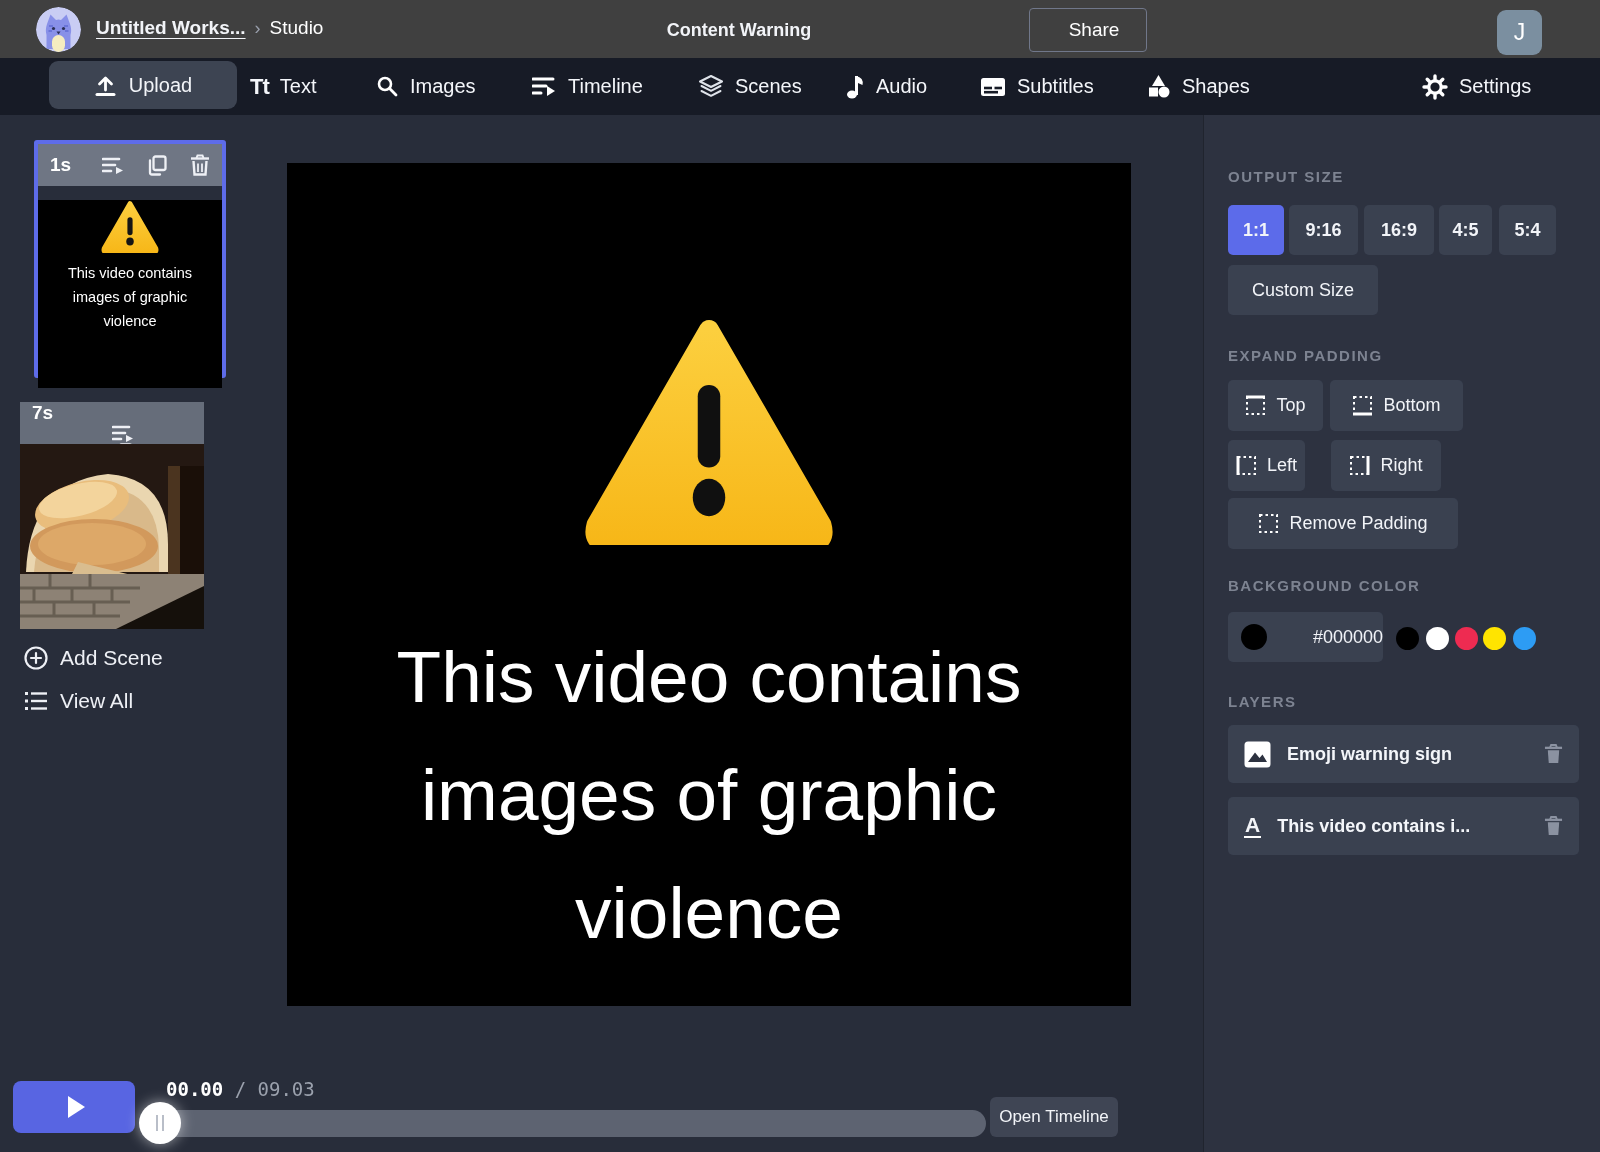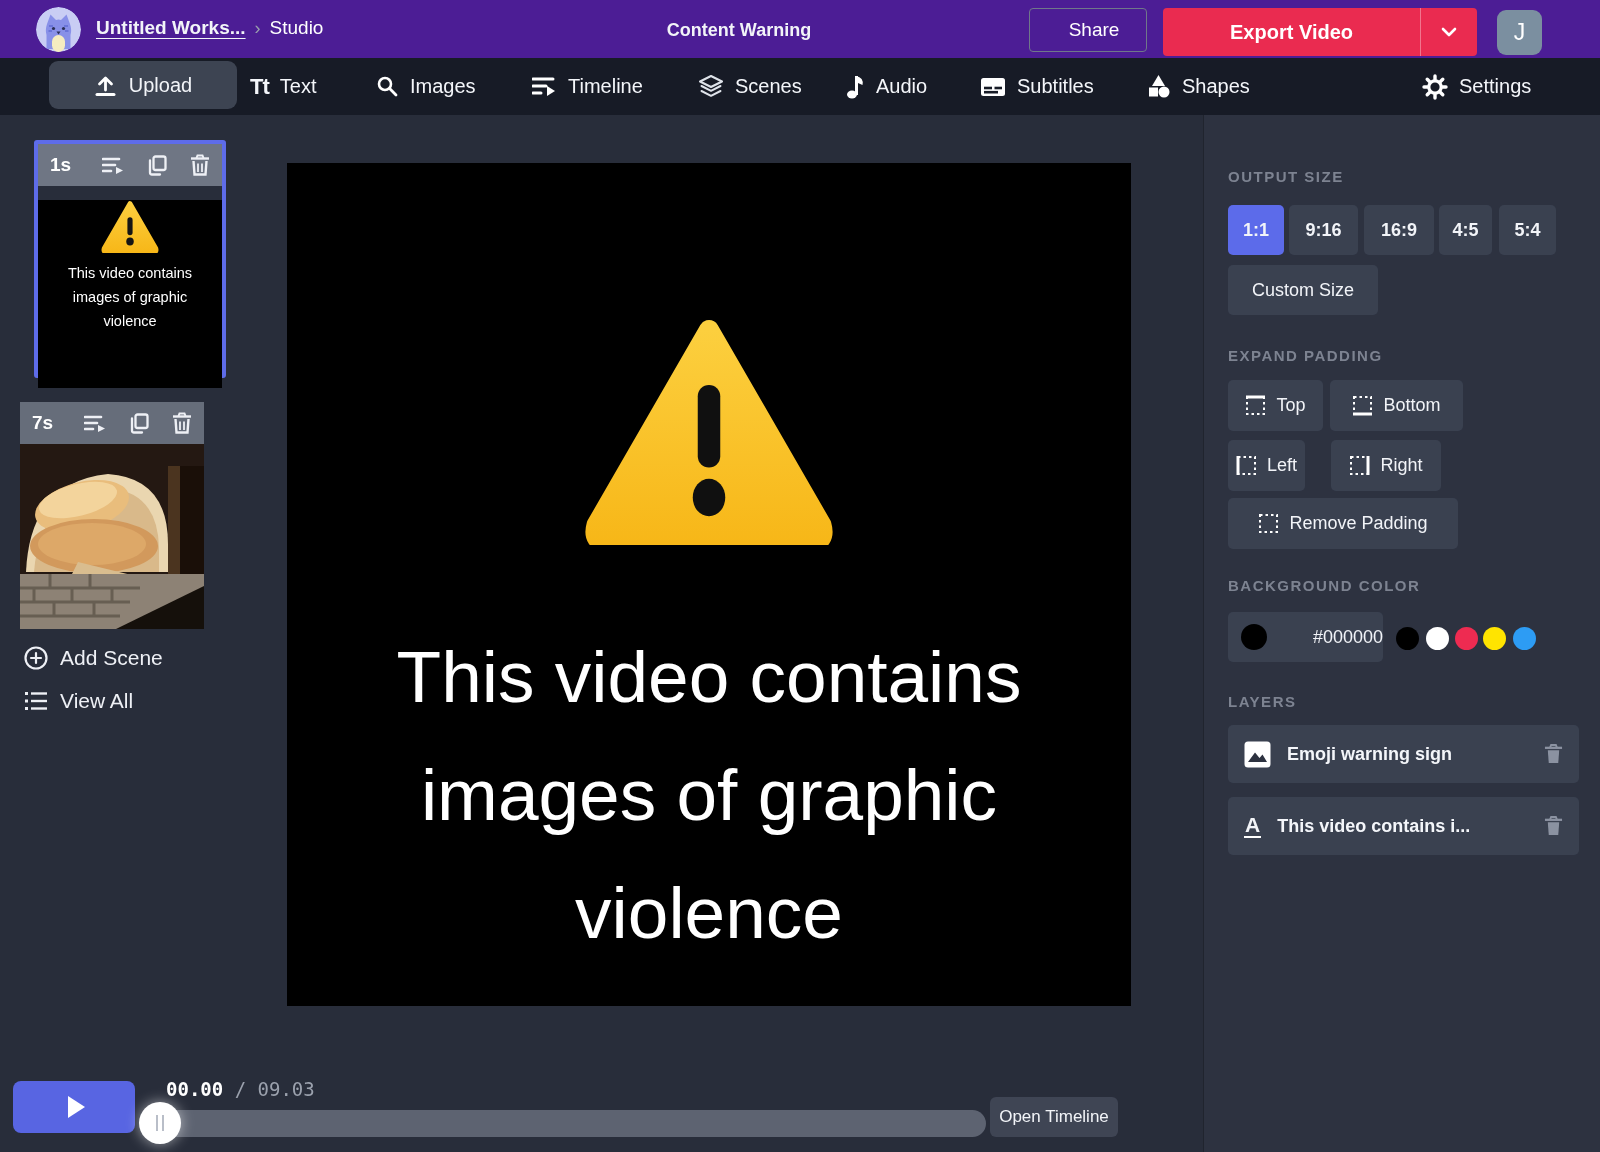--- a/index.html
+++ b/index.html
@@ -3,21 +3,21 @@
 <meta charset="utf-8">
 <style>
   * { margin:0; padding:0; box-sizing:border-box; }
   html,body { background:#171b26; }
   #app {
     position:relative; width:1600px; height:1152px; overflow:hidden;
     font-family:"Liberation Sans", sans-serif; color:#f2f4f8;
     background:#171b26;
   }
   
-  .header { position:absolute; left:0; top:0; width:1600px; height:58px; background:#4c1d95; }
+  .header { position:absolute; left:0; top:0; width:1600px; height:58px; background:#404040; }
   .logo { position:absolute; left:36px; top:7px; width:45px; height:45px; border-radius:50%; overflow:hidden; cursor:pointer; }
   .breadcrumb { position:absolute; left:96px; top:17px; font-size:19px; display:flex; align-items:center; gap:9px; }
   .bc-name { font-weight:bold; text-decoration:underline; text-underline-offset:4px; cursor:pointer; }
   .bc-sep { color:#9aa0ad; font-size:18px; }
   .bc-page { color:#ffffff; }
   .doc-title { position:absolute; left:739px; top:20px; transform:translateX(-50%); font-size:18px; font-weight:bold; }
   .share-btn { position:absolute; left:1029px; top:8px; width:118px; height:44px; border:1px solid #70778a;
     border-radius:4px; background:transparent; color:#fff; font-size:19px; display:flex; align-items:center; justify-content:center; cursor:pointer;padding-left:12px; }
   .export-btn { position:absolute; left:1163px; top:8px; width:314px; height:48px; background:#ea2b50;
     border-radius:4px; display:flex; align-items:center; cursor:pointer; }
@@ -96,29 +96,20 @@
         <rect x="16" y="28" width="13" height="17" rx="6.5" fill="#f5ecc0"></rect>
       </svg>
     </div>
     <div class="breadcrumb">
       <span class="bc-name">Untitled Works...</span>
       <span class="bc-sep">›</span>
       <span class="bc-page">Studio</span>
     </div>
     <div class="doc-title">Content Warning</div>
     <div class="share-btn">Share</div>
-    <div class="export-btn">
-      <span class="export-label">Export Video</span>
-      <span class="export-divider"></span>
-      <span class="export-caret">
-        <svg width="16" height="10" viewBox="0 0 16 10">
-          <polyline points="2,2 8,8 14,2" fill="none" stroke="#fff" stroke-width="2.6" stroke-linecap="round" stroke-linejoin="round"></polyline>
-        </svg>
-      </span>
-    </div>
     <div class="avatar">J</div>
   </div>
 
   <div class="toolbar">
     <div class="upload-btn">
       <svg width="23" height="23" viewBox="0 0 23 23">
         <path d="M11.5 16 V5 M5.5 10 L11.5 4 L17.5 10" fill="none" stroke="#fff" stroke-width="2.8" stroke-linecap="round" stroke-linejoin="round"></path>
         <path d="M3 20.5 H20" stroke="#fff" stroke-width="3" stroke-linecap="round"></path>
       </svg>
       <span>Upload</span>
@@ -237,21 +228,21 @@
         </svg>
         <div class="scene-caption">
           <div>This video contains</div>
           <div>images of graphic</div>
           <div>violence</div>
         </div>
       </div>
     </div>
 
     <div class="scene-card" style="left:20px; top:287px; width:184px; height:227px;">
-      <div class="scene-head" style="background:#666d7a;">
+      <div class="scene-head" style="background:#666d7a;flex-direction:column;">
         <span class="scene-dur">7s</span>
         <span class="hicon">
           <svg width="23" height="19" viewBox="0 0 23 19">
             <line x1="1" y1="3" x2="17" y2="3" stroke="#eef0f5" stroke-width="2.6" stroke-linecap="round"></line>
             <line x1="1" y1="9" x2="13" y2="9" stroke="#eef0f5" stroke-width="2.6" stroke-linecap="round"></line>
             <line x1="1" y1="15" x2="9" y2="15" stroke="#eef0f5" stroke-width="2.6" stroke-linecap="round"></line>
             <path d="M14 11 L21 14.5 L14 18 Z" fill="#eef0f5"></path>
           </svg>
         </span>
         <span class="hicon">

